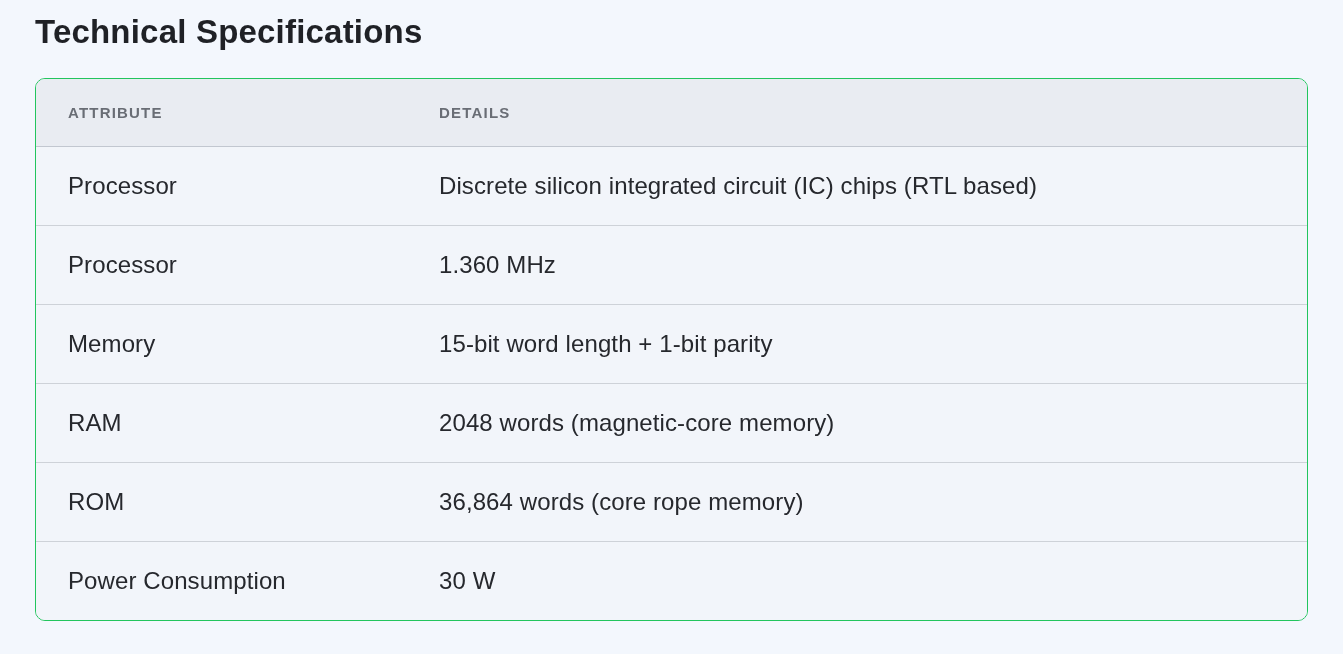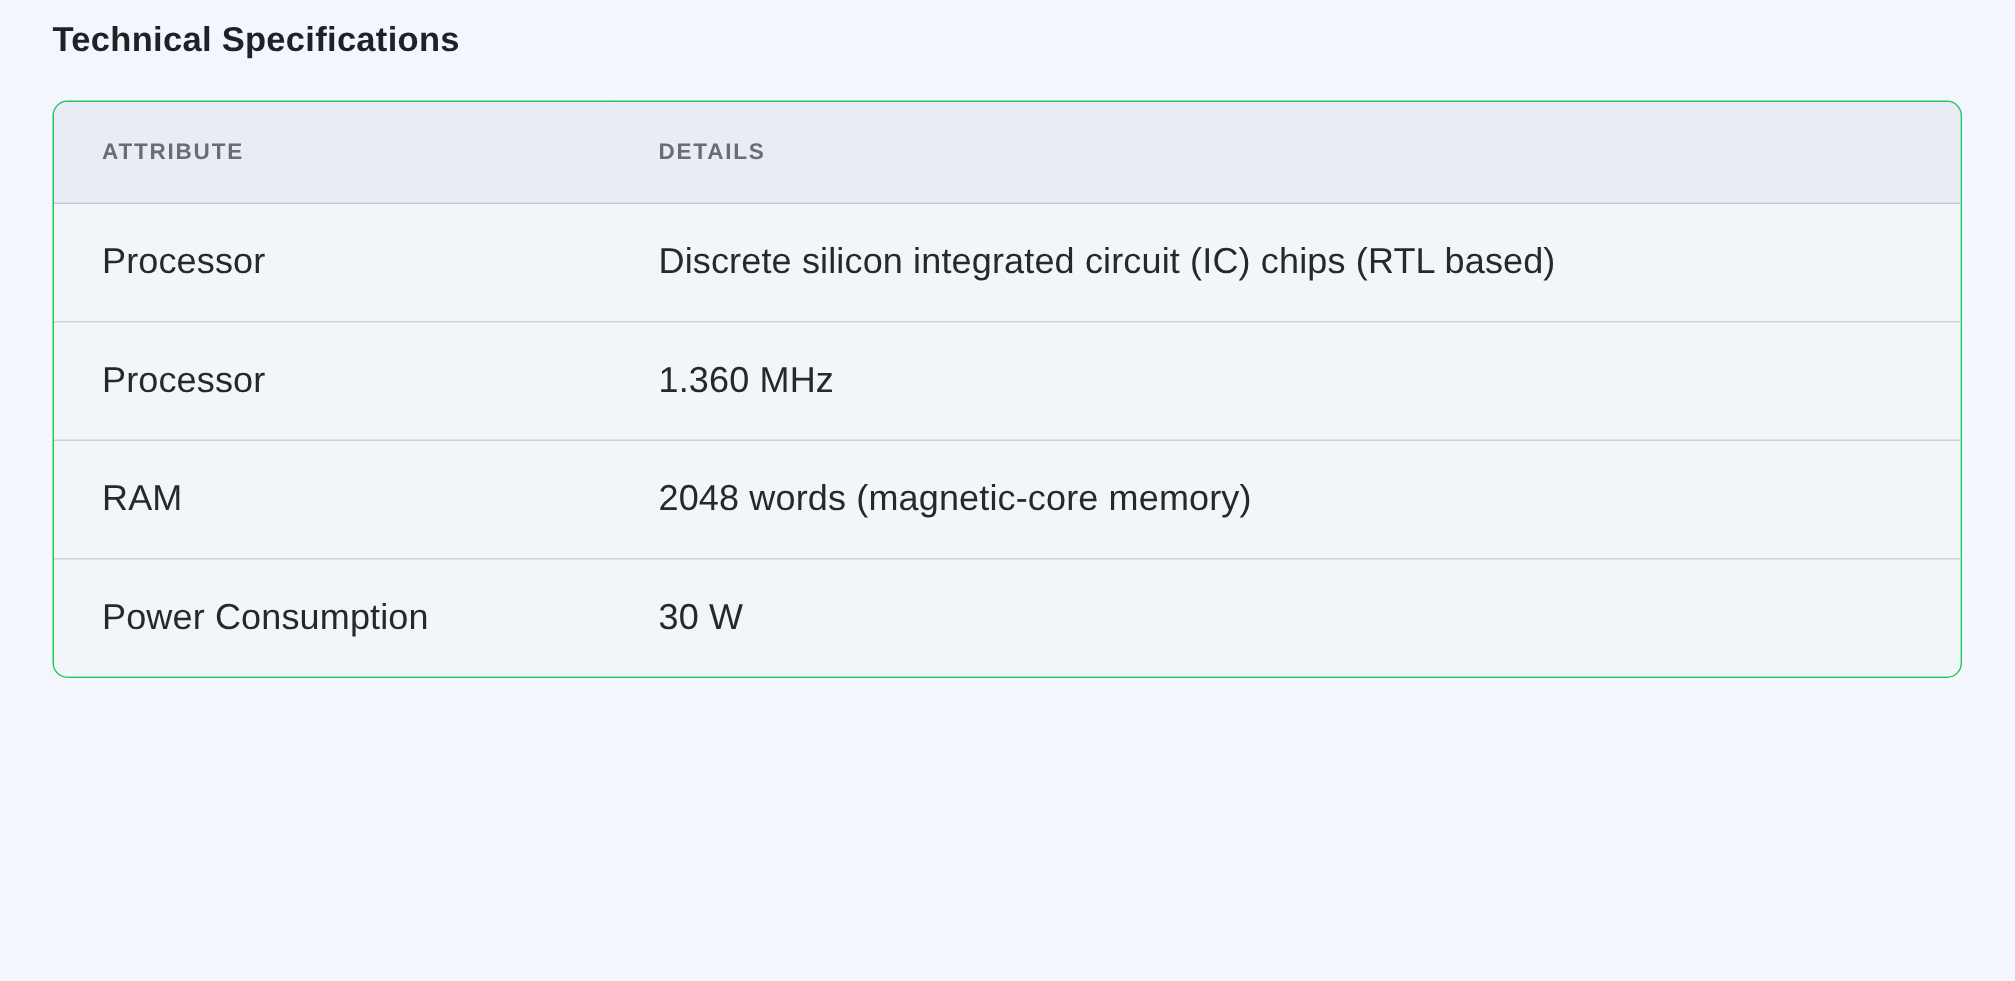--- a/index.html
+++ b/index.html
@@ -7,21 +7,21 @@
     width: 1343px;
     height: 654px;
     background: #f3f7fd;
     font-family: "Liberation Sans", sans-serif;
     overflow: hidden;
   }
   .page {
     padding: 13px 35px 0 35px;
   }
   .section-title {
-    font-size: 23px;
+    font-size: 33px;
     font-weight: 700;
     color: #1f2126;
     letter-spacing: 0.2px;
     margin-bottom: 27px;
   }
   .spec-table-wrap {
     border: 1px solid #22c55e;
     border-radius: 10px;
     overflow: hidden;
     background: #f2f5fa;
@@ -76,26 +76,34 @@
   <tr>
     <td>Processor</td>
     <td>Discrete silicon integrated circuit (IC) chips (RTL based)</td>
   </tr>
 
   <tr>
     <td>Processor</td>
     <td>1.360 MHz</td>
   </tr>
 
+  <tr>
+    <td>Memory</td>
+    <td>15-bit word length + 1-bit parity</td>
+  </tr>
 
   <tr>
     <td>RAM</td>
     <td>2048 words (magnetic-core memory)</td>
   </tr>
 
+  <tr>
+    <td>ROM</td>
+    <td>36,864 words (core rope memory)</td>
+  </tr>
 
   <tr>
     <td>Power Consumption</td>
     <td>30 W</td>
   </tr>
 </tbody>
     </table>
   </div>
 </div>
 

